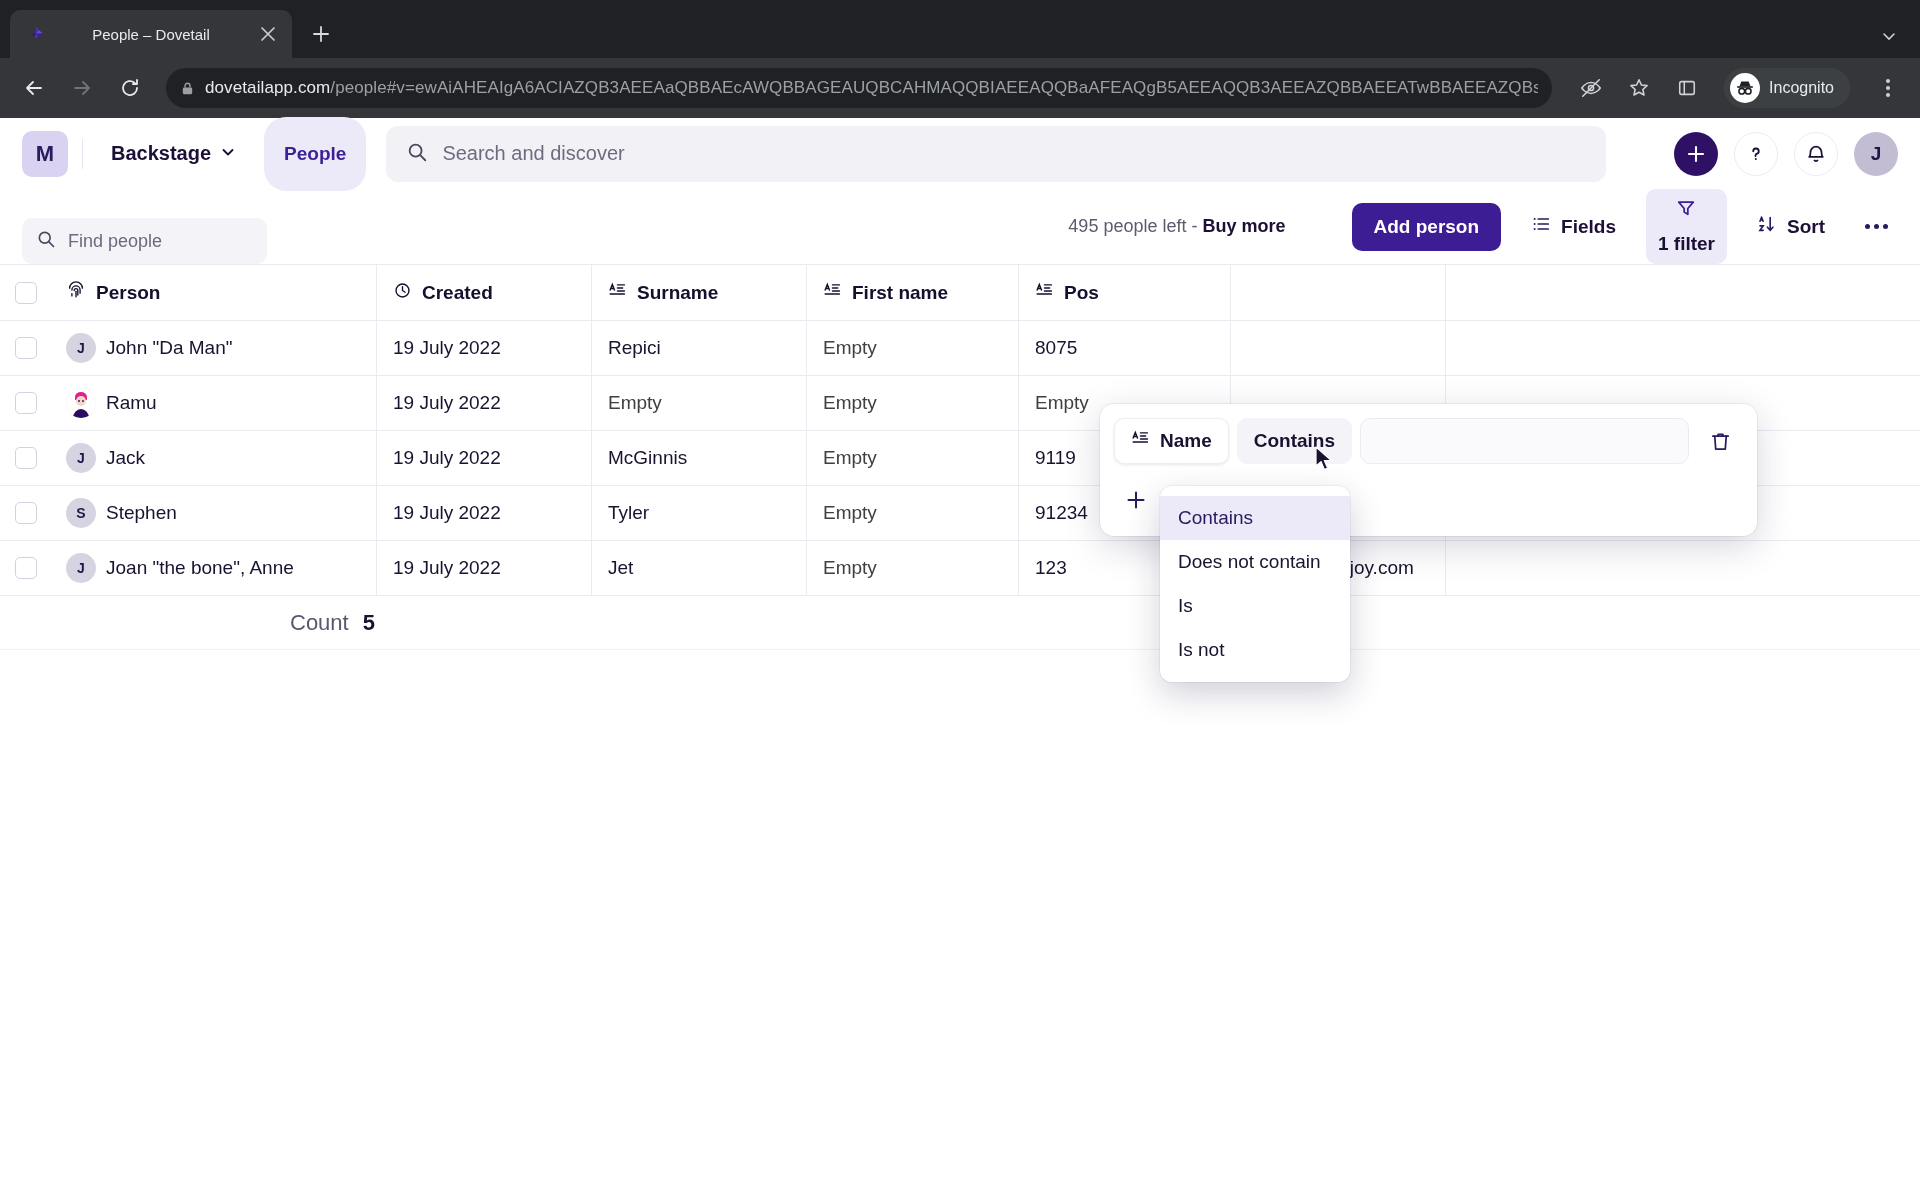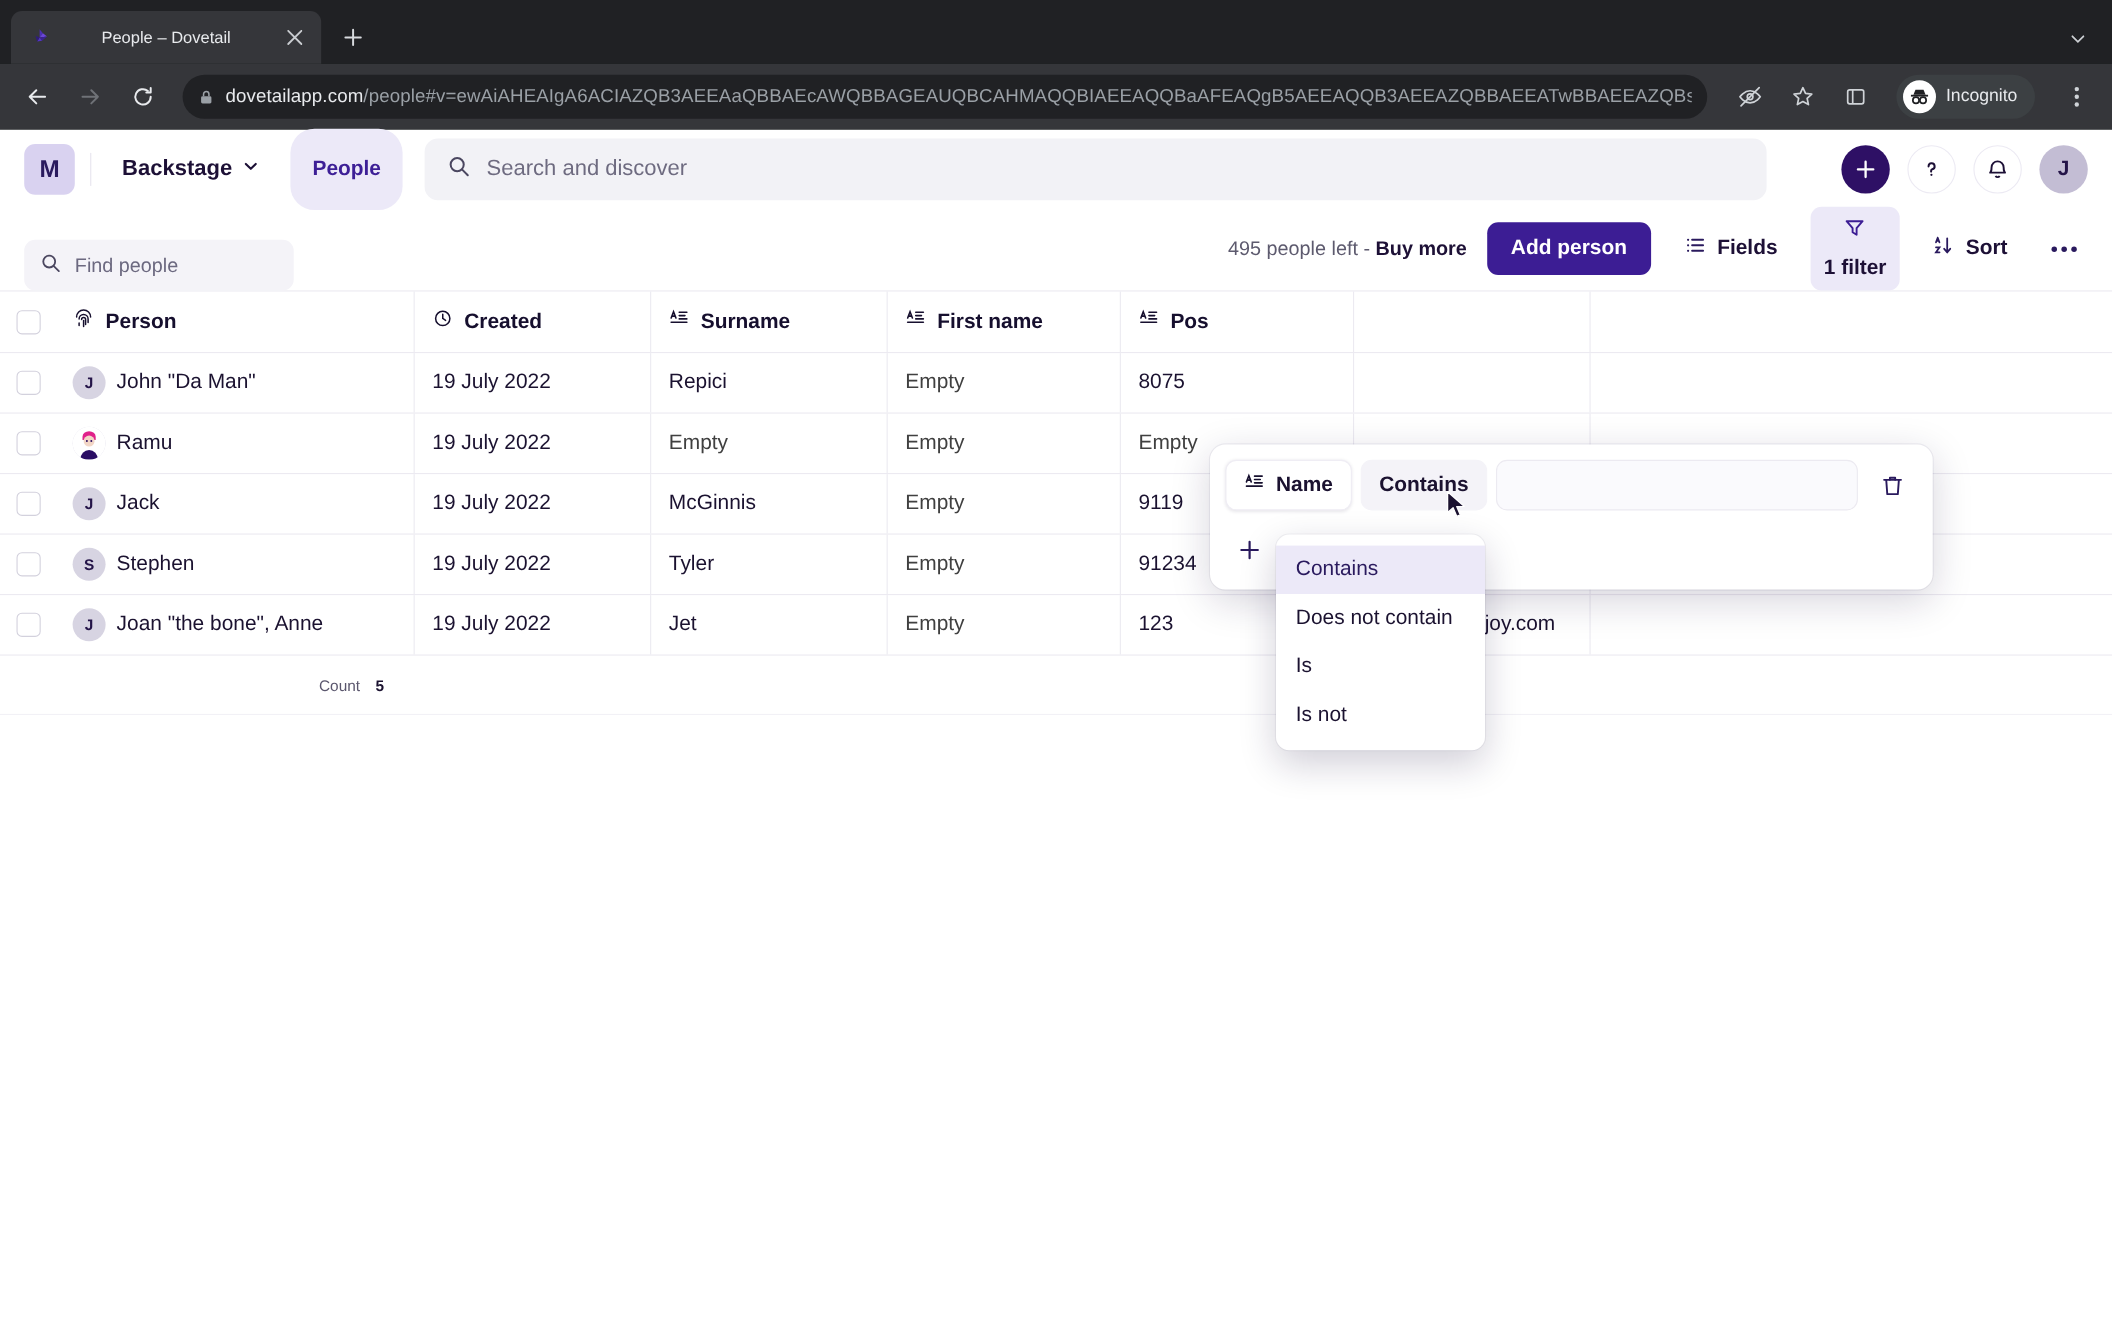--- a/index.html
+++ b/index.html
@@ -129,21 +129,21 @@
   .find-people {
     width: 245px; height: 46px; background: #f4f3f8; border-radius: 10px;
     display: flex; align-items: center; gap: 12px; padding: 0 14px;
   }
   .find-people .ph { color: #6c6980; font-size: 18px; }
   .toolbar-right { margin-left: auto; display: flex; align-items: center; gap: 18px; }
   .people-left { font-size: 18px; color: #5d5a6e; }
   .people-left b { color: #1d1036; font-weight: 700; }
   .btn-primary {
     background: #3c1d94; color: #fff; border-radius: 10px;
-    padding: 13px 22px; font-size: 19px; font-weight: 700;
+    padding: 13px 22px; font-size: 19px; font-weight: 700; margin-left: 48px;
   }
   .tb-item {
     display: flex; align-items: center; gap: 10px; padding: 9px 12px;
     border-radius: 10px; font-size: 19px; color: #1d1036; font-weight: 600;
   }
   .tb-item.active { background: #ece9f8; flex-direction: column; }
   .tb-dots { display: flex; align-items: center; gap: 4px; padding: 12px 10px; }
   .tb-dots i { width: 5px; height: 5px; border-radius: 50%; background: #2a1a5e; display: block; }
 
   
@@ -169,21 +169,21 @@
     width: 22px; height: 22px; border-radius: 5px; border: 1.6px solid #d3d1dd; background: #fff;
   }
   .pavatar {
     width: 30px; height: 30px; border-radius: 50%; background: #d7d4e2;
     color: #241448; font-size: 14px; font-weight: 700;
     display: flex; align-items: center; justify-content: center; flex: 0 0 30px;
   }
   .pavatar.img { background: #e8e6f0; overflow: hidden; }
   .count-row {
     display: flex; align-items: center; height: 54px; padding-left: 52px;
-    font-size: 14px; color: #3a3452; gap: 12px; border-bottom: 1px solid #f2f1f6;
+    font-size: 22px; color: #3a3452; gap: 12px; border-bottom: 1px solid #f2f1f6;
   }
   .count-row .lbl { color: #5a566d; }
   .count-row .val { color: #1b1230; font-weight: 700; }
   .count-inner { display:flex; gap:14px; padding-left: 238px;}
 
   
   .filter-pop {
     position: absolute; left: 1100px; top: 286px; width: 657px;
     background: #fff; border-radius: 14px;
     box-shadow: 0 10px 36px rgba(25,17,60,.18), 0 0 0 1px rgba(25,17,60,.06);

